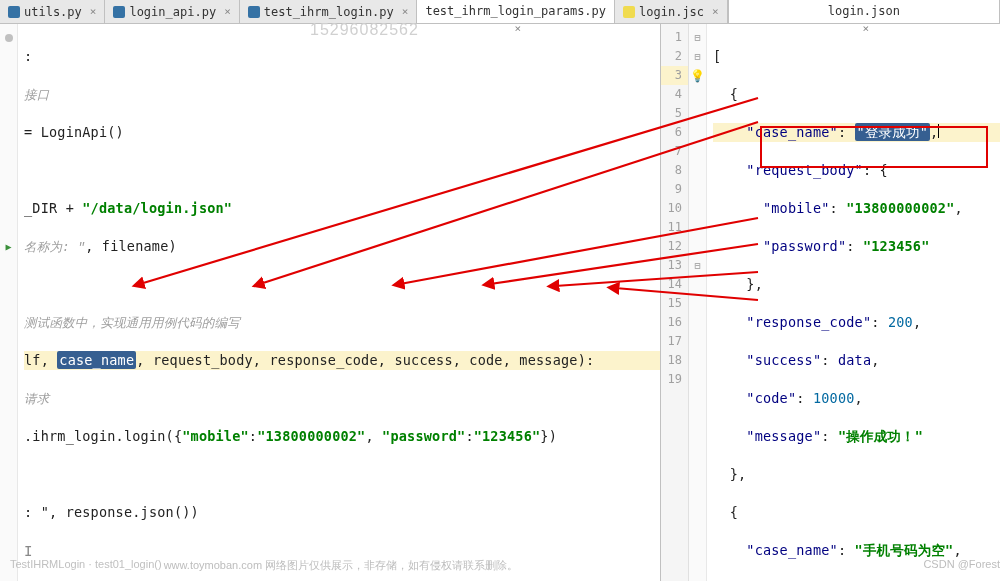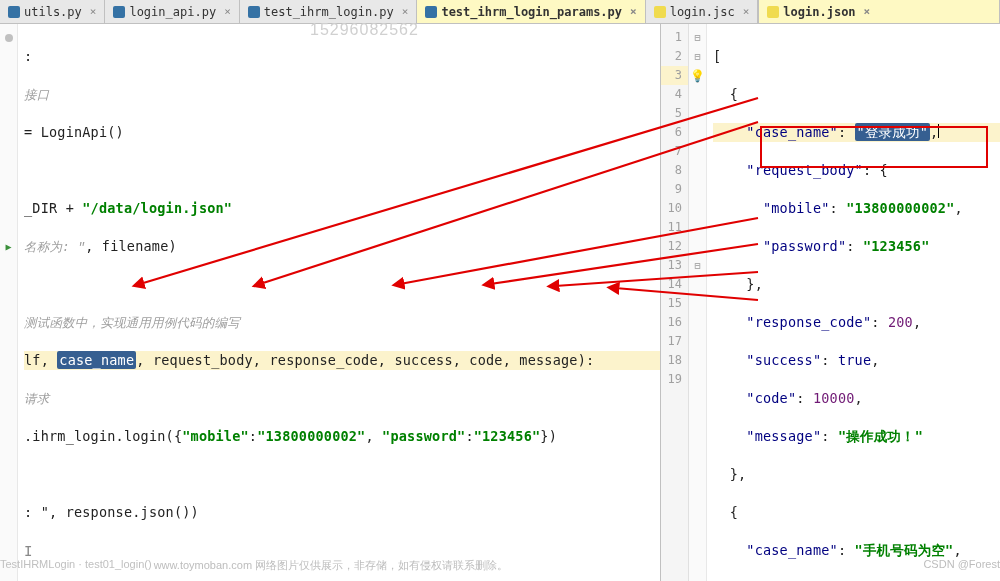--- a/index.html
+++ b/index.html
@@ -21,21 +21,21 @@
 .tab {
   display: flex;
   align-items: center;
   padding: 0 8px;
   font-size: 12px;
   border-right: 1px solid #c0c0c0;
   background: #e8e8e8;
   color: #333;
   gap: 4px;
 }
-.tab.active { background: #fef9c3; font-weight: bold; }
+.tab.active { background: #ffffff; font-weight: normal; flex-direction: column; }
 .tab .icon { width: 12px; height: 12px; }
 .tab .py { background: #3572a5; border-radius: 2px; }
 .tab .js { background: #f0db4f; border-radius: 2px; }
 .close-x { color: #888; margin-left: 4px; font-size: 11px; }
 .split {
   display: flex;
   height: calc(100% - 24px);
   position: relative;
 }
 .left { width: 660px; display: flex; position: relative; }
@@ -46,31 +46,31 @@
 .gutter-marks .gm { height: 19px; display:flex; align-items:center; justify-content:center; }
 .gutter-marks .fold { color: #999; font-size: 10px; }
 .gutter-marks .bulb { color: #d9a500; font-size: 12px; }
 .gutter-marks .bp { width: 8px; height: 8px; border-radius: 50%; background: #c0c0c0; }
 .gutter-marks .play { color: #3a8f3a; font-size: 10px; }
 .code { flex: 1; padding: 4px 0 0 6px; font-size: 13.5px; white-space: pre; color: #222; line-height: 19px; letter-spacing: 0.2px; }
 .code .ln { height: 19px; }
 .hl-line { background: #fcf3cc; }
 .kw { color: #000080; }
 .str { color: #008000; font-weight: bold; }
-.num { color: #701a75; }
+.num { color: #0369a1; }
 .fn { color: #555; }
 .cm { color: #9e9e9e; font-style: italic; font-family: Liberation Mono, monospace; font-size: 12.5px; }
 .sel { background: #365f91; color: #fff; padding: 1px 2px; border-radius: 2px; }
 .cursor { display:inline-block; width:1px; height:14px; background:#000; vertical-align:middle; position:relative; top:-2px; }
 .ibeam { color:#888; font-size:14px; vertical-align:middle; }
 .redbox { position: absolute; border: 2px solid #e00000; pointer-events: none; }
 .arrow-svg { position: absolute; top: 24px; left: 0; width: 1000px; height: 557px; pointer-events: none; }
 .watermark1 { position:absolute; top:5px; left:310px; color:#d0d0d0; font-size:16px; font-family:sans-serif; letter-spacing:1px;margin-top:16px; }
 .wm-line { position:absolute; bottom:8px; left:0; right:0; font-size:11px; color:#bdbdbd; font-family:"Microsoft YaHei",sans-serif; }
-.wm-line .l { float:left; margin-left:0; }
+.wm-line .l { float:left; margin-left:10px; }
 .wm-line .r { float:right; }
 </style>
 </head>
 <body>
 
 <div class="tabs">
   <div class="tab">
       <span class="icon py"></span>
       <span>utils.py</span>
       <span class="close-x">×</span>
@@ -213,21 +213,21 @@
     </div>
     <div class="code">
 <div class="ln"><span>[</span></div>
 <div class="ln">  <span>{</span></div>
 <div class="ln hl-line">    <span class="kw">"case_name"</span>: <span class="sel">"登录成功"</span>,<span class="cursor"></span></div>
 <div class="ln">    <span class="kw">"request_body"</span><span>: {</span></div>
 <div class="ln">      <span class="kw">"mobile"</span>: <span class="str">"13800000002"</span>,</div>
 <div class="ln">      <span class="kw">"password"</span>: <span class="str">"123456"</span></div>
 <div class="ln">    <span>},</span></div>
 <div class="ln">    <span class="kw">"response_code"</span>: <span class="num">200</span>,</div>
-<div class="ln">    <span class="kw">"success"</span>: <span class="kw">true</span>,</div>
+<div class="ln">    <span class="kw">"success"</span>: <span class="kw">data</span>,</div>
 <div class="ln">    <span class="kw">"code"</span>: <span class="num">10000</span>,</div>
 <div class="ln">    <span class="kw">"message"</span>: <span class="str">"操作成功！"</span></div>
 <div class="ln">  <span>},</span></div>
 <div class="ln">  <span>{</span></div>
 <div class="ln">    <span class="kw">"case_name"</span>: <span class="str">"手机号码为空"</span>,</div>
 <div class="ln">    <span class="kw">"request_body"</span><span>: {</span></div>
 
 
 
 

